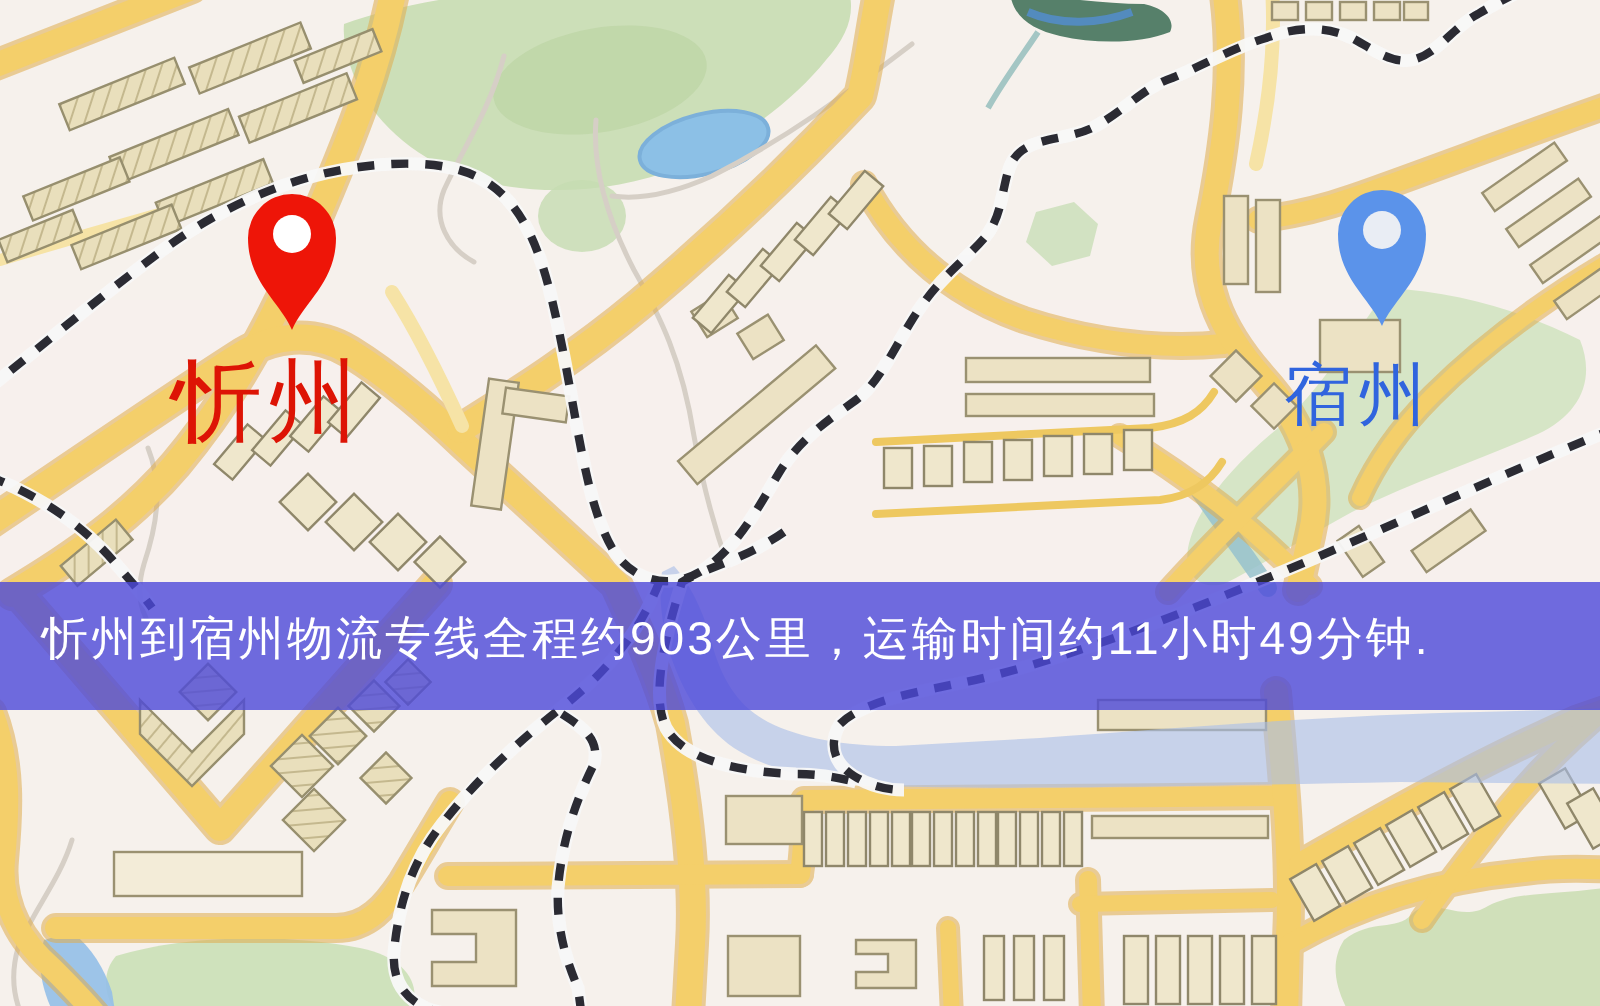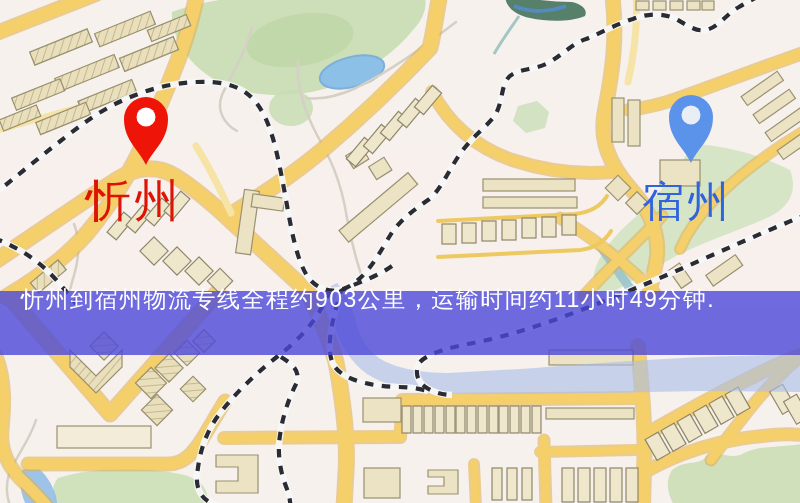--- a/index.html
+++ b/index.html
@@ -1,33 +1,33 @@
 <!DOCTYPE html>
 <html><head>
 <meta charset="utf-8">
 <style>
   html,body{margin:0;padding:0;background:#fff;}
   .stage{position:relative;width:800px;height:503px;overflow:hidden;
          font-family:"Liberation Sans","DejaVu Sans",sans-serif;background:#f6f1ec;}
   .stage svg.map{position:absolute;left:0;top:0;}
   
   .banner{position:absolute;left:0;top:291px;width:800px;height:64px;
-          background:rgba(76,73,218,0.80);display:flex;
+          background:rgba(76,73,218,0.80);display:flex;align-items:center;
           z-index:3;box-sizing:border-box;padding-left:21px;}
   .banner span{color:#ffffff;font-size:23px;letter-spacing:1.5px;font-weight:500;
                margin-top:-7px;white-space:nowrap;}
   
   .pin{position:absolute;width:60px;height:84px;z-index:4;}
   .pin-origin{left:116px;top:85px;}
   .pin-destination{left:661px;top:83px;}
   
   .city-label{position:absolute;z-index:4;font-weight:400;letter-spacing:3px;
               line-height:1;white-space:nowrap;}
   .city-label.origin{left:86px;top:178px;font-size:45px;color:#dd1405;}
-  .city-label.destination{left:642px;top:181px;font-size:42px;color:#3064de;}
+  .city-label.destination{left:642px;top:181px;font-size:34px;color:#3064de;}
 </style>
 </head>
 <body>
 
 <div class="stage">
 
 <svg class="map" width="800" height="503" viewBox="0 0 800 503">
   <defs>
     <pattern id="hatch" patternUnits="userSpaceOnUse" width="7" height="7" patternTransform="rotate(40)">
       <rect width="7" height="7" fill="#e9dfbc"></rect>

